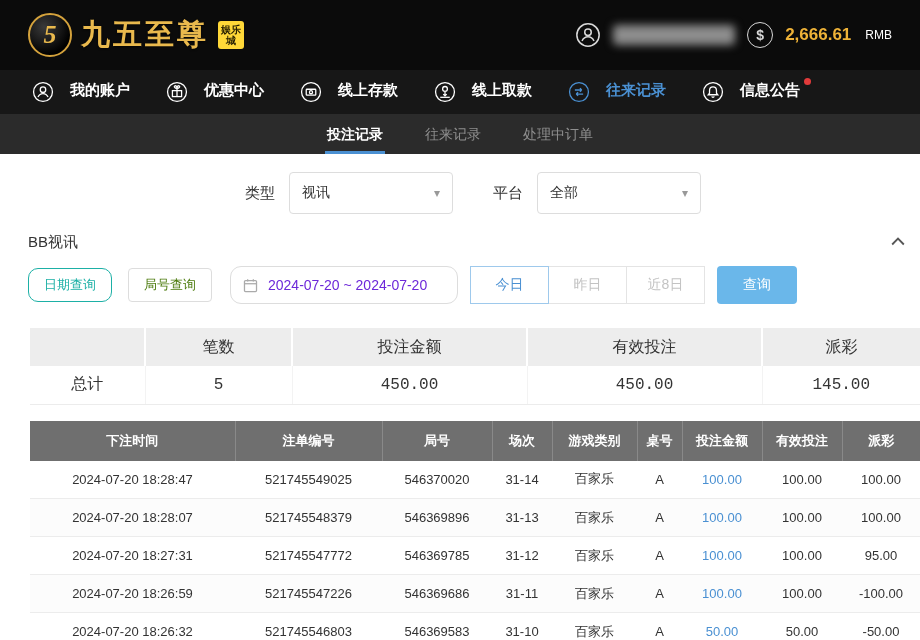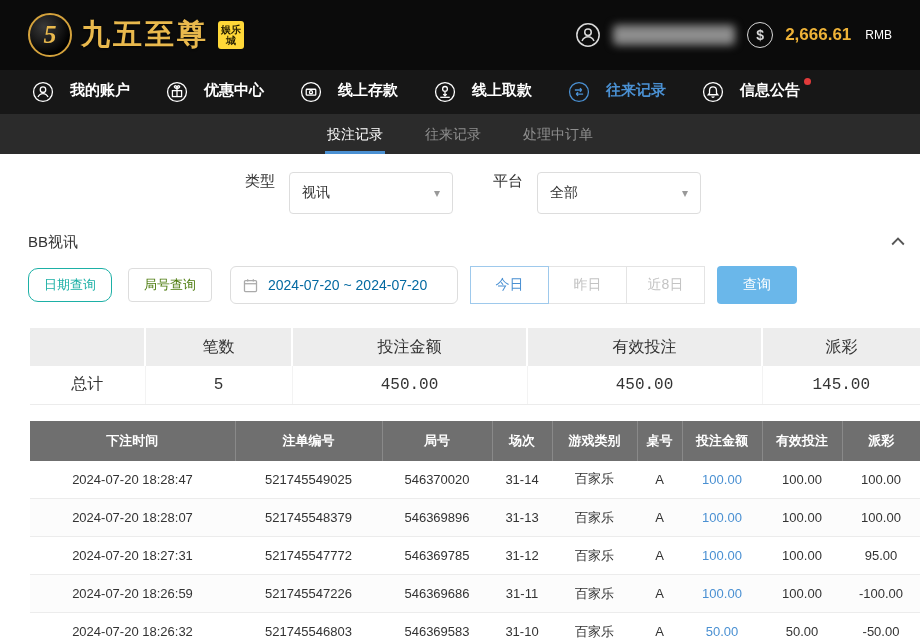--- a/index.html
+++ b/index.html
@@ -36,48 +36,48 @@
   .nav-item .nav-icon { display: flex; }
   .nav-item.active { color: var(--accent-blue, #4a90d2); }
   .nav-dot { position: absolute; top: -3px; right: -11px; width: 7px; height: 7px;
     background: #e23b3b; border-radius: 50%; }
 
   
   .subnav { height: 40px; background: #2b2b2b; display: flex; align-items: stretch;
     justify-content: center; gap: 14px; }
   .tab { color: #8f8f8f; font-size: 14px; padding: 0 14px; line-height: 40px;
     position: relative; cursor: pointer; white-space: nowrap; }
-  .tab.active { color: #fff; }
+  .tab.active { color: #fff; font-weight: bold; }
   .tab.active::after { content: ""; position: absolute; left: 12px; right: 12px; bottom: 0;
     height: 3px; background: var(--accent-blue, #4a90d2); }
 
   
-  .filters { display: flex; align-items: flex-start; justify-content: center; gap: 14px;
+  .filters { display: flex; align-items: center; justify-content: center; gap: 14px;
     padding: 18px 0 16px; }
   .filter-label { font-size: 15px; color: #333; margin-left: 26px; }
   .select { width: 164px; height: 42px; border: 1px solid #ddd; border-radius: 4px;
     background: #fff; display: flex; align-items: center; justify-content: space-between;
     padding: 0 12px; font-size: 14px; color: #333; cursor: pointer; }
   .caret { color: #999; font-size: 12px; }
 
   
   .section-head { display: flex; align-items: center; justify-content: space-between;
     padding: 2px 12px 14px 28px; }
   .section-title { font-size: 15px; font-weight: normal; color: #333; }
   .chevron-btn { cursor: pointer; display: flex; }
 
   
   .query-row { display: flex; align-items: center; padding: 0 28px; }
   .btn-outline { height: 34px; padding: 0 15px; border: 1px solid; border-radius: 4px;
     background: #fff; font-size: 13px; display: flex; align-items: center; cursor: pointer; }
   .btn-date { color: var(--teal, #1db0a6); border-color: var(--teal, #1db0a6); border-radius: 10px; }
   .btn-round { color: #4d7c0f; border-color: #ddd; margin-left: 16px; }
-  .date-input { height: 38px; width: 228px; border: 1px solid #ddd; border-radius: 6px;
+  .date-input { height: 38px; width: 228px; border: 1px solid #ddd; border-radius: 11px;
     display: flex; align-items: center; gap: 9px; padding: 0 11px; font-size: 14px;
-    color: #0369a1; margin-left: 18px; cursor: pointer; background: #fff; white-space: nowrap; }
+    color: #6d28d9; margin-left: 18px; cursor: pointer; background: #fff; white-space: nowrap; }
   .seg { display: flex; margin-left: 12px; }
   .seg .seg-btn { height: 38px; width: 79px; background: #fff; border: 1px solid #e4e4e4;
     font-size: 14px; color: #c3c3c3; cursor: pointer; margin-left: -1px;
     font-family: "Liberation Sans", sans-serif; }
   .seg .seg-btn:first-child { margin-left: 0; }
   .seg .seg-btn.on { color: var(--accent-blue, #4a90d2); border-color: #9ec9ec;
     position: relative; z-index: 1; }
   .btn-search { height: 38px; width: 80px; background: var(--search-button, #6ab7ea);
     color: #fff; border: none; border-radius: 4px; font-size: 14px; margin-left: 12px;
     cursor: pointer; font-family: "Liberation Sans", sans-serif; }

